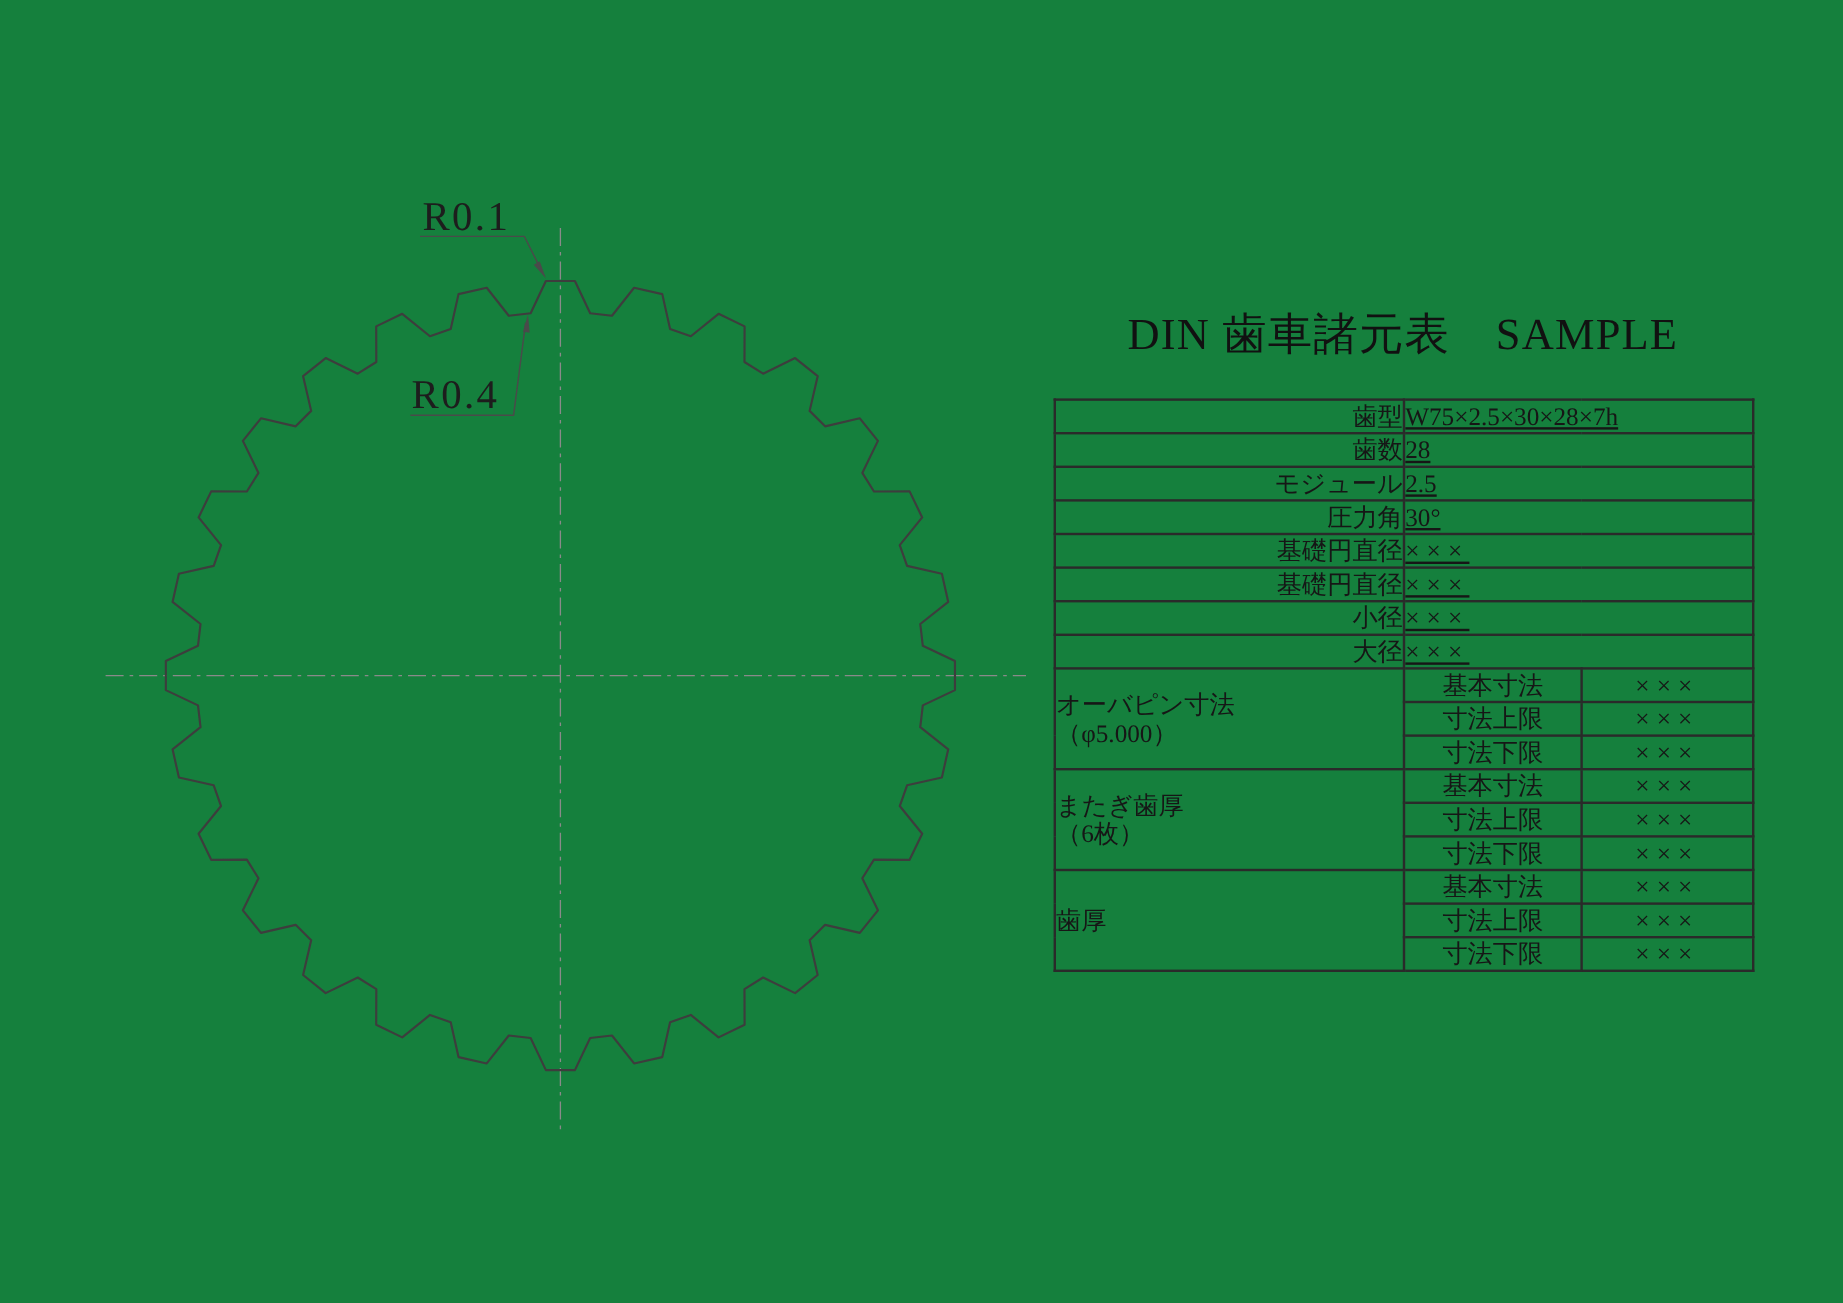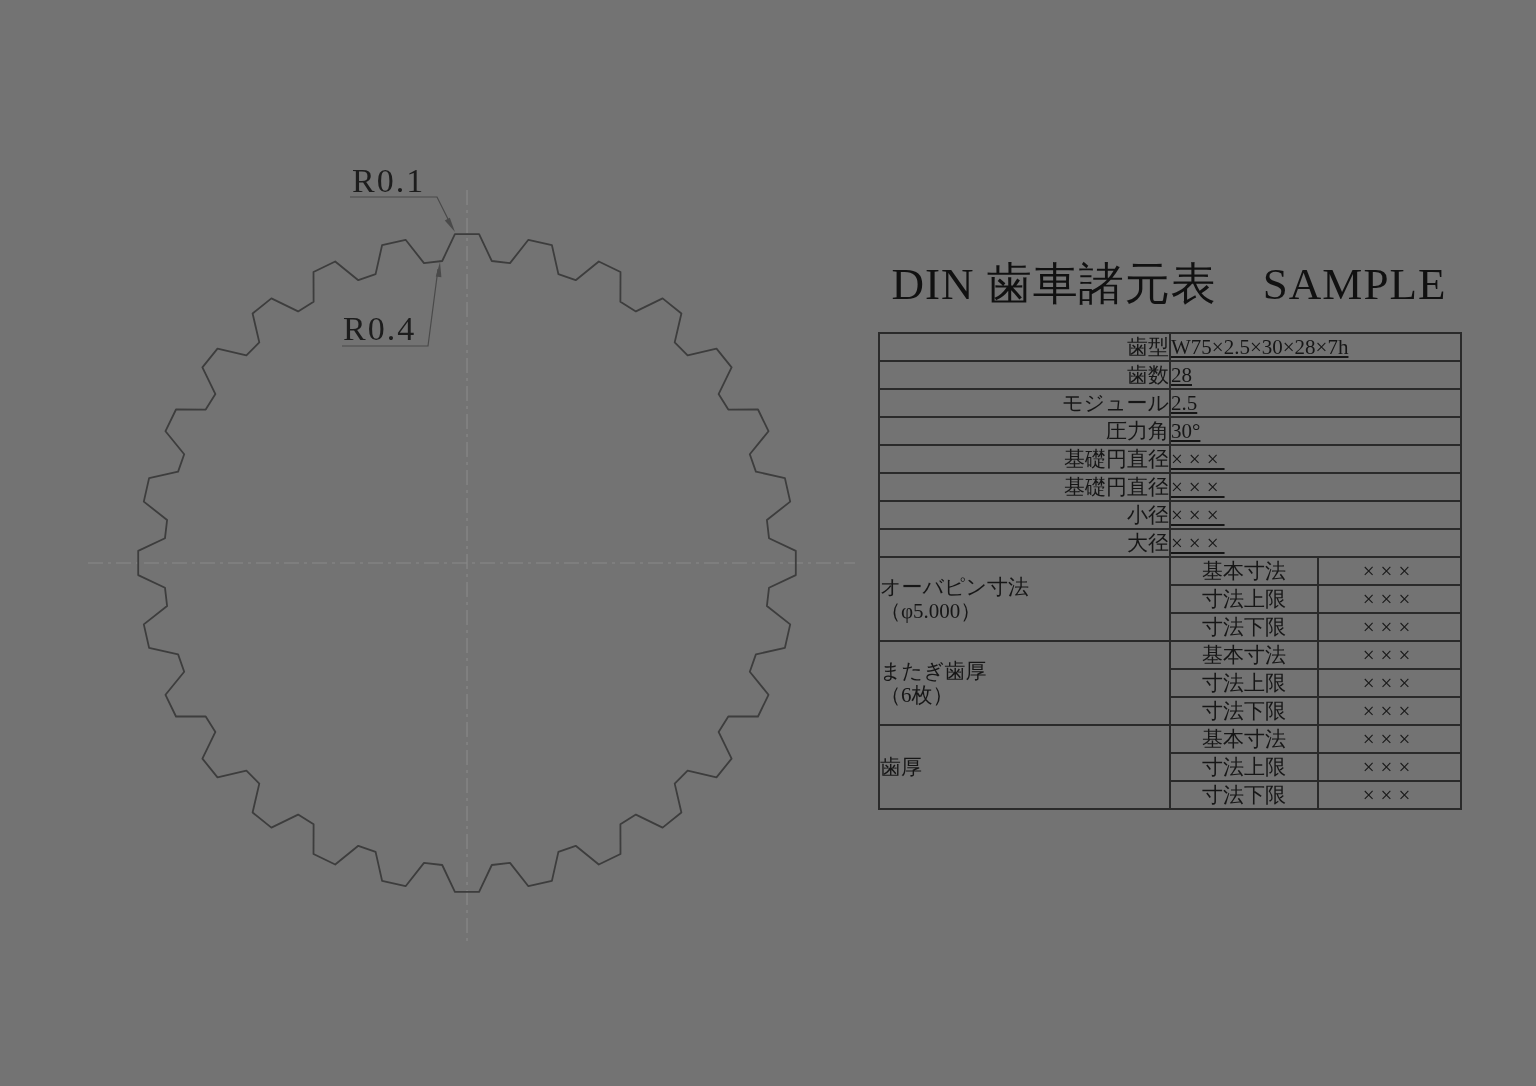--- a/index.html
+++ b/index.html
@@ -11,21 +11,21 @@
     width: 1536px;
     height: 1086px;
     position: relative;
     overflow: hidden;
     font-family: "Liberation Serif", "DejaVu Serif", serif;
     color: #161616;
   }
   .sheet {
     position: absolute;
     inset: 0;
-    background: #737373;
+    background: #15803d;
   }
   svg.drawing {
     position: absolute;
     left: 0;
     top: 0;
   }
   .gear-outline {
     fill: none;
     stroke: #3d3d3d;
     stroke-width: 1.8;
@@ -52,21 +52,21 @@
     font-size: 34px;
     letter-spacing: 2px;
     fill: #1d1d1d;
   }
   .page-title {
     position: absolute;
     left: 848px;
     top: 254px;
     width: 642px;
     text-align: center;
-    font-size: 45px;
+    font-size: 37px;
     letter-spacing: 1px;
     white-space: nowrap;
     color: #111111;
   }
   table.spec {
     position: absolute;
     left: 878px;
     top: 332px;
     width: 582px;
     border-collapse: collapse;

